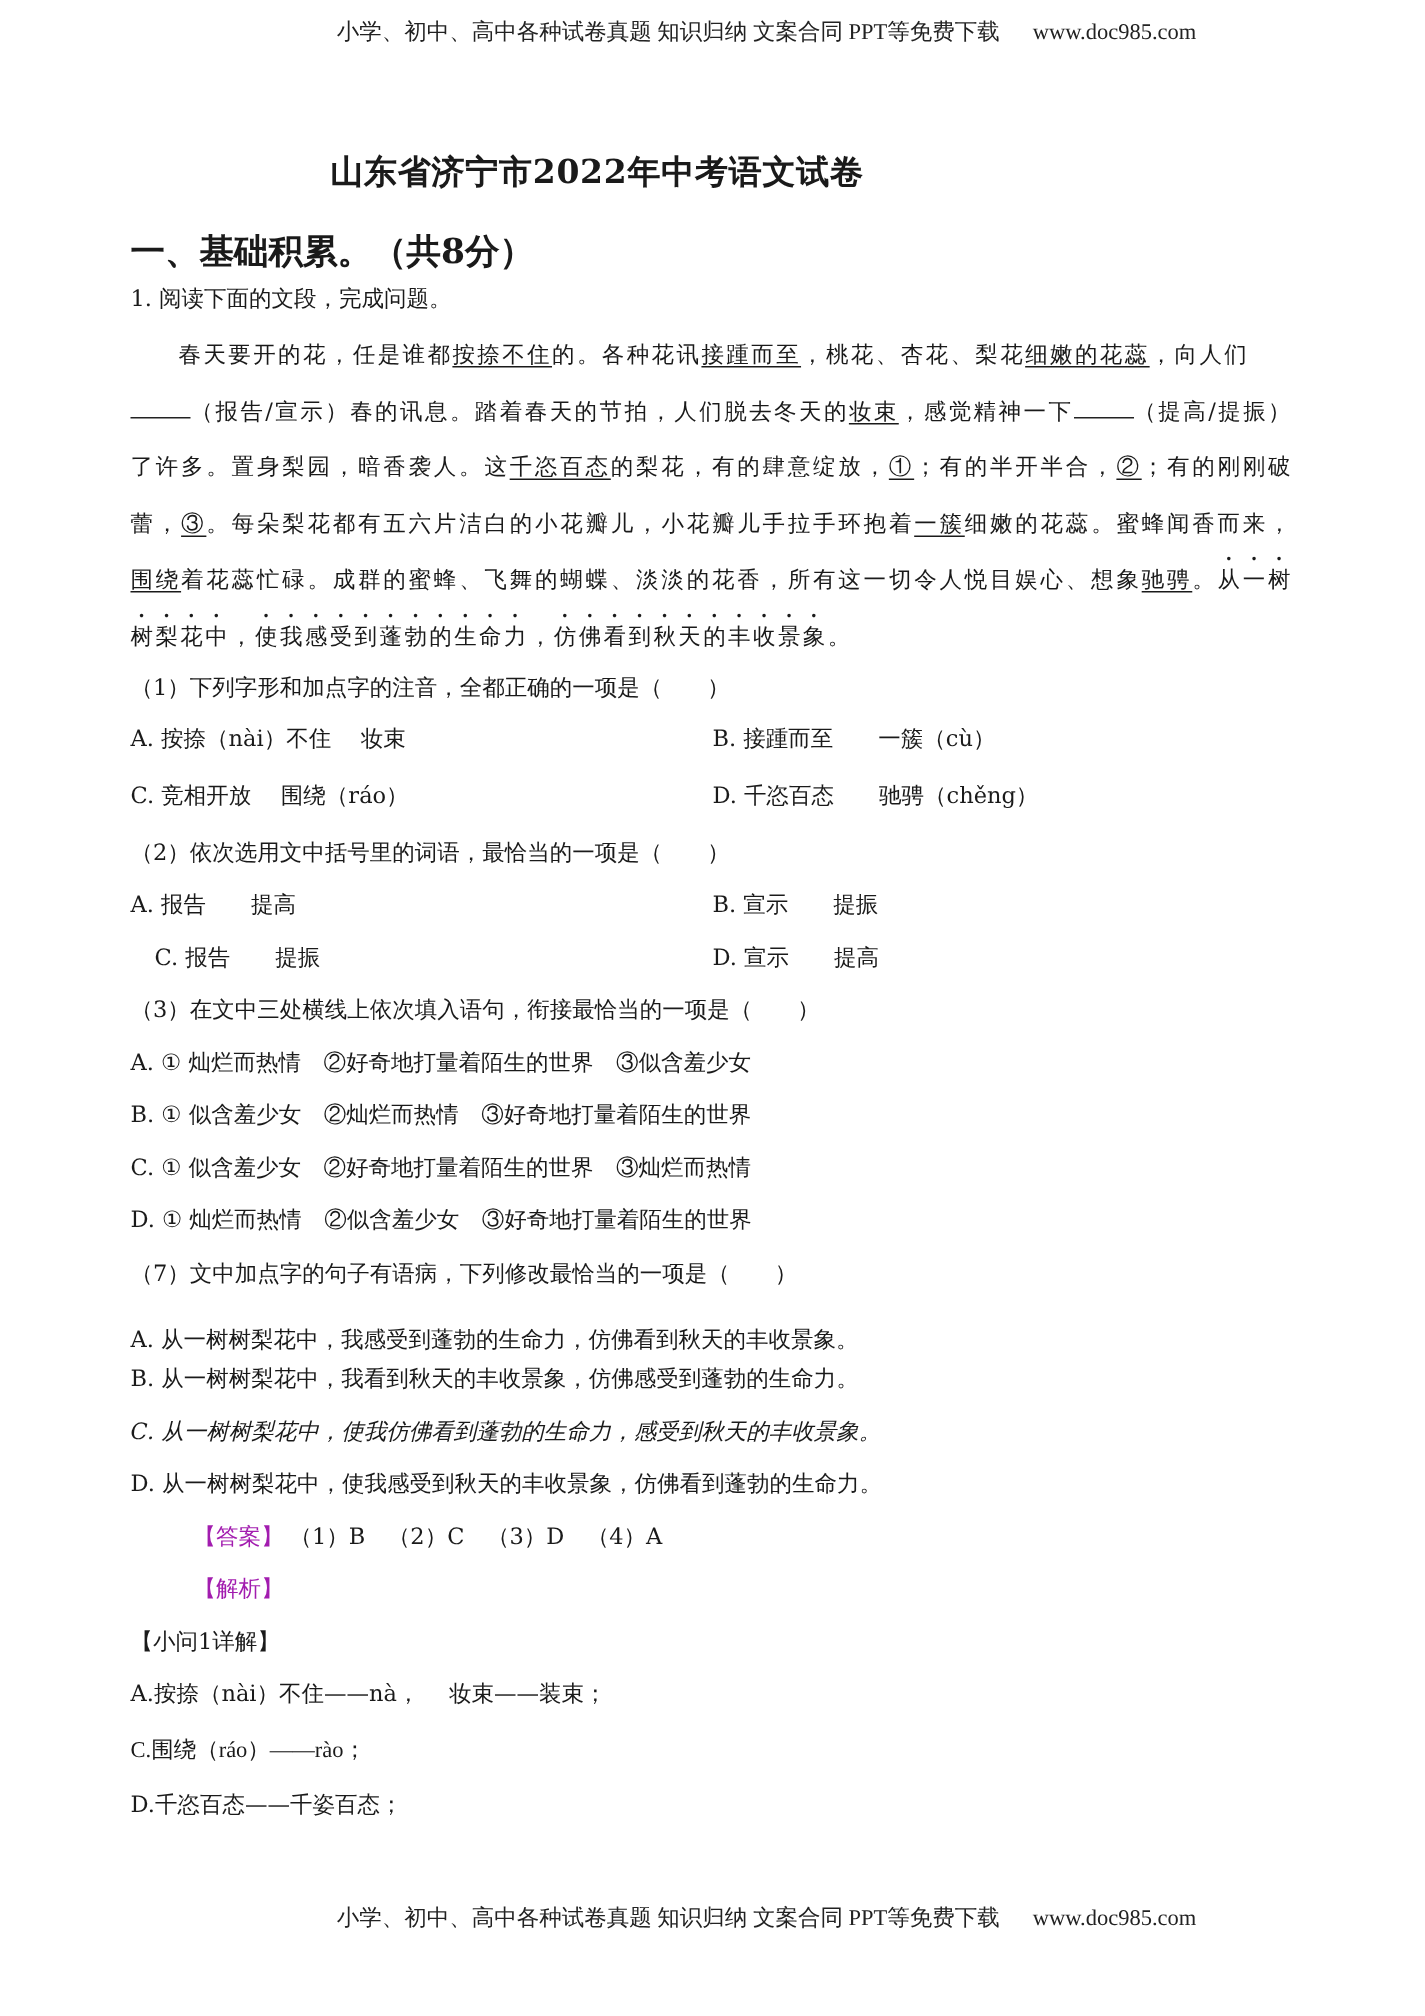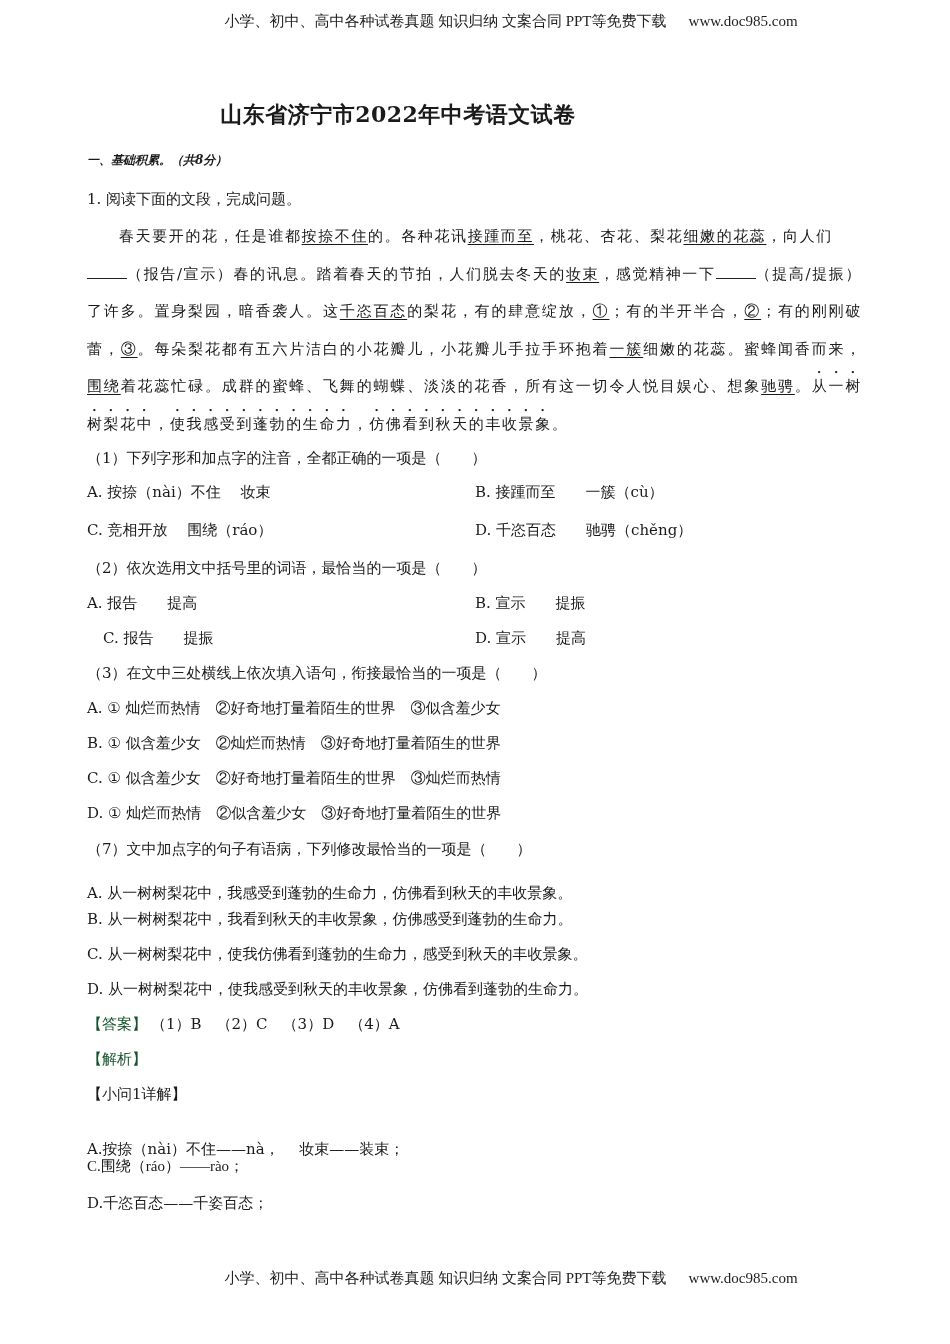--- a/index.html
+++ b/index.html
@@ -5,29 +5,29 @@
   html, body { margin:0; padding:0; background:#ffffff; }
   body { width:950px; height:1344px; position:relative; overflow:hidden;
          font-family:"DejaVu Serif","Liberation Serif",serif; color:#1a1a1a; }
   .hdr, .ftr { position:absolute; left:0; width:950px; text-align:center;
                font-family:"Liberation Serif","DejaVu Serif",serif; font-size:15px; color:#222;padding-left:36px; }
   .hdr { top:12px; } .ftr { top:1269px; }
   .hdr .url, .ftr .url { margin-left:22px; }
   .title { position:absolute; top:100px; left:0; width:796px; text-align:center;
            font-size:22px; font-weight:bold; letter-spacing:0.5px; }
   .line { position:absolute; left:87px; white-space:nowrap; font-size:15px; }
-  .sec { font-weight:bold; font-size:12px;font-style:italic; }
+  .sec { font-weight:bold; font-size:23px; }
   .para { position:absolute; left:87px; width:775px; font-size:15px; line-height:37.5px;
           letter-spacing:1.6px; text-align:justify; }
   .para .indent { display:inline-block; width:32px; }
   u { text-decoration:underline; text-underline-offset:3px; }
   .blank { display:inline-block; width:40px; border-bottom:1px solid #222; height:14px; vertical-align:baseline; }
   .dot { text-emphasis: dot; -webkit-text-emphasis: dot; text-emphasis-position: over; -webkit-text-emphasis-position: over; }
   .opt-right { position:absolute; left:475px; white-space:nowrap; font-size:15px; }
-  .tag { color:#14532d; }
+  .tag { color:#a21caf;margin-left:42px; }
   .sp { display:inline-block; }
 </style>
 </head>
 <body>
 
 <div class="hdr">
   <span>小学、初中、高中各种试卷真题 知识归纳 文案合同 PPT等免费下载</span><span class="url">www.doc985.com</span>
 </div>
 
 <div class="title">山东省济宁市2022年中考语文试卷</div>
@@ -54,27 +54,27 @@
 
 <div class="line" style="top:664px;">（3）在文中三处横线上依次填入语句，衔接最恰当的一项是（　　）</div>
 <div class="line" style="top:699px;">A. ① 灿烂而热情　②好奇地打量着陌生的世界　③似含羞少女</div>
 <div class="line" style="top:734px;">B. ① 似含羞少女　②灿烂而热情　③好奇地打量着陌生的世界</div>
 <div class="line" style="top:769px;">C. ① 似含羞少女　②好奇地打量着陌生的世界　③灿烂而热情</div>
 <div class="line" style="top:804px;">D. ① 灿烂而热情　②似含羞少女　③好奇地打量着陌生的世界</div>
 
 <div class="line" style="top:840px;">（7）文中加点字的句子有语病，下列修改最恰当的一项是（　　）</div>
 <div class="line" style="top:884px;">A. 从一树树梨花中，我感受到蓬勃的生命力，仿佛看到秋天的丰收景象。</div>
 <div class="line" style="top:910px;">B. 从一树树梨花中，我看到秋天的丰收景象，仿佛感受到蓬勃的生命力。</div>
-<div class="line" style="top:945px;">C. 从一树树梨花中，使我仿佛看到蓬勃的生命力，感受到秋天的丰收景象。</div>
+<div class="line" style="top:945px;font-style:italic;">C. 从一树树梨花中，使我仿佛看到蓬勃的生命力，感受到秋天的丰收景象。</div>
 <div class="line" style="top:980px;">D. 从一树树梨花中，使我感受到秋天的丰收景象，仿佛看到蓬勃的生命力。</div>
 
 <div class="line" style="top:1015px;">
   <span class="tag">【答案】</span><span class="sp" style="width:4px"></span><span>（1）B　（2）C　（3）D　（4）A</span>
 </div>
 <div class="line tag" style="top:1050px;">【解析】</div>
 <div class="line" style="top:1085px;">【小问1详解】</div>
-<div class="line" style="top:1120px;margin-top:20px;">A.按捺（nài）不住——nà，　 妆束——装束；</div>
+<div class="line" style="top:1120px;">A.按捺（nài）不住——nà，　 妆束——装束；</div>
 <div class="line" style="top:1157px;font-family:Liberation Serif, serif;">C.围绕（ráo）——rào；</div>
 <div class="line" style="top:1194px;">D.千恣百态——千姿百态；</div>
 
 <div class="ftr">
   <span>小学、初中、高中各种试卷真题 知识归纳 文案合同 PPT等免费下载</span><span class="url">www.doc985.com</span>
 </div>
 
 </body></html>

